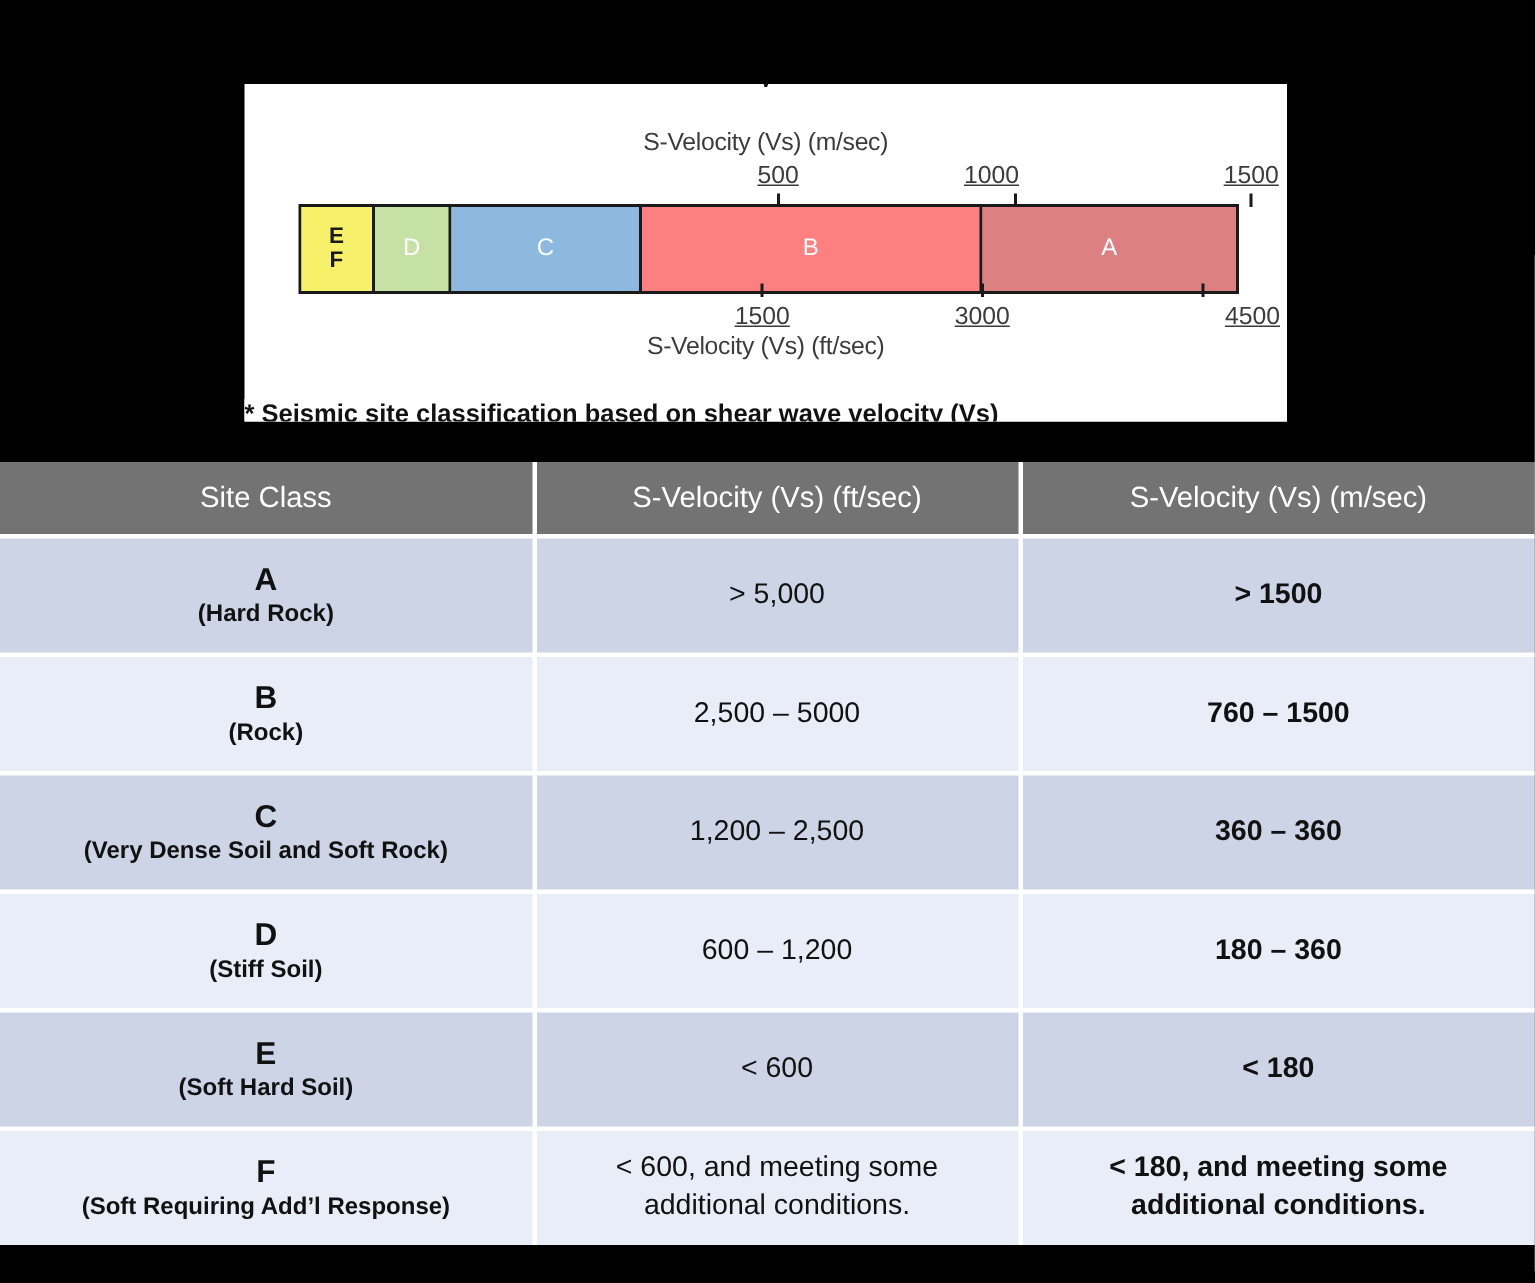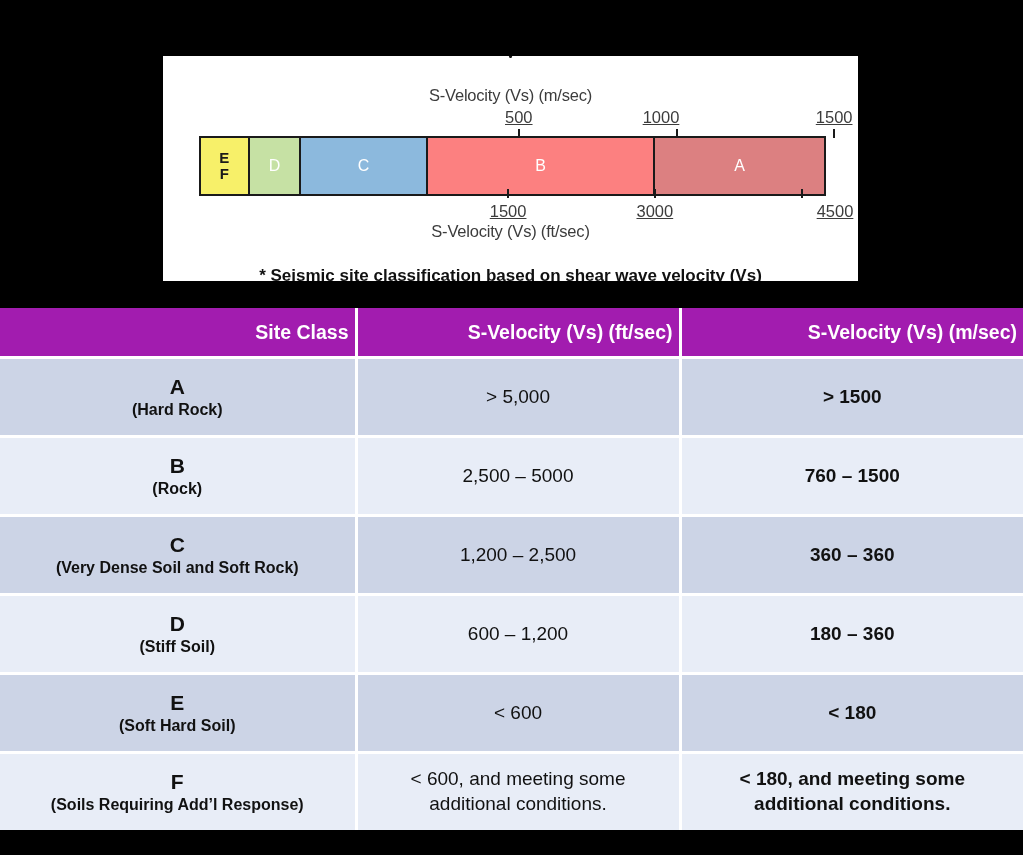--- a/index.html
+++ b/index.html
@@ -117,21 +117,20 @@
     width: 695px;
     height: 15px;
     background: #ffffff;
     overflow: hidden;
   }
   #caption-clip .caption-text {
     position: absolute;
     left: 0;
     top: 0px;
     width: 695px;
-    text-align: center;
     font-size: 17px;
     font-weight: bold;
     color: #111111;
     white-space: nowrap;
   }
 
   
   #site-class-table {
     position: absolute;
     left: 0;
@@ -139,26 +138,26 @@
     width: 1023px;
     border-collapse: collapse;
     table-layout: fixed;
     background: #ffffff;
   }
   #site-class-table col.col-class { width: 356px; }
   #site-class-table col.col-ft    { width: 324px; }
   #site-class-table col.col-ms    { width: 343px; }
 
   #site-class-table th {
-    background: #a21caf;
+    background: #737373;
     color: #ffffff;
     font-size: 19.5px;
-    font-weight: bold;
+    font-weight: normal;
     height: 48px;
-    text-align: right;
+    text-align: center;
     border-right: 3px solid #ffffff;
     border-bottom: 3px solid #ffffff;
     padding: 0 6px;
     white-space: nowrap;
   }
   #site-class-table th:last-child { border-right: none; }
 
   #site-class-table td {
     height: 72px;
     text-align: center;
@@ -298,21 +297,21 @@
         <td class="cell-class">
           <span class="class-letter">E</span>
           <span class="class-desc">(Soft Hard Soil)</span>
         </td>
         <td class="cell-ft"><span class="cell-wrap">&lt; 600</span></td>
         <td class="cell-ms"><span class="cell-wrap">&lt; 180</span></td>
       </tr>
       <tr>
         <td class="cell-class">
           <span class="class-letter">F</span>
-          <span class="class-desc">(Soils Requiring Add’l Response)</span>
+          <span class="class-desc">(Soft Requiring Add’l Response)</span>
         </td>
         <td class="cell-ft"><span class="cell-wrap">&lt; 600, and meeting some
 additional conditions.</span></td>
         <td class="cell-ms"><span class="cell-wrap">&lt; 180, and meeting some
 additional conditions.</span></td>
       </tr>
     </tbody>
 </table>
 
 </body></html>

